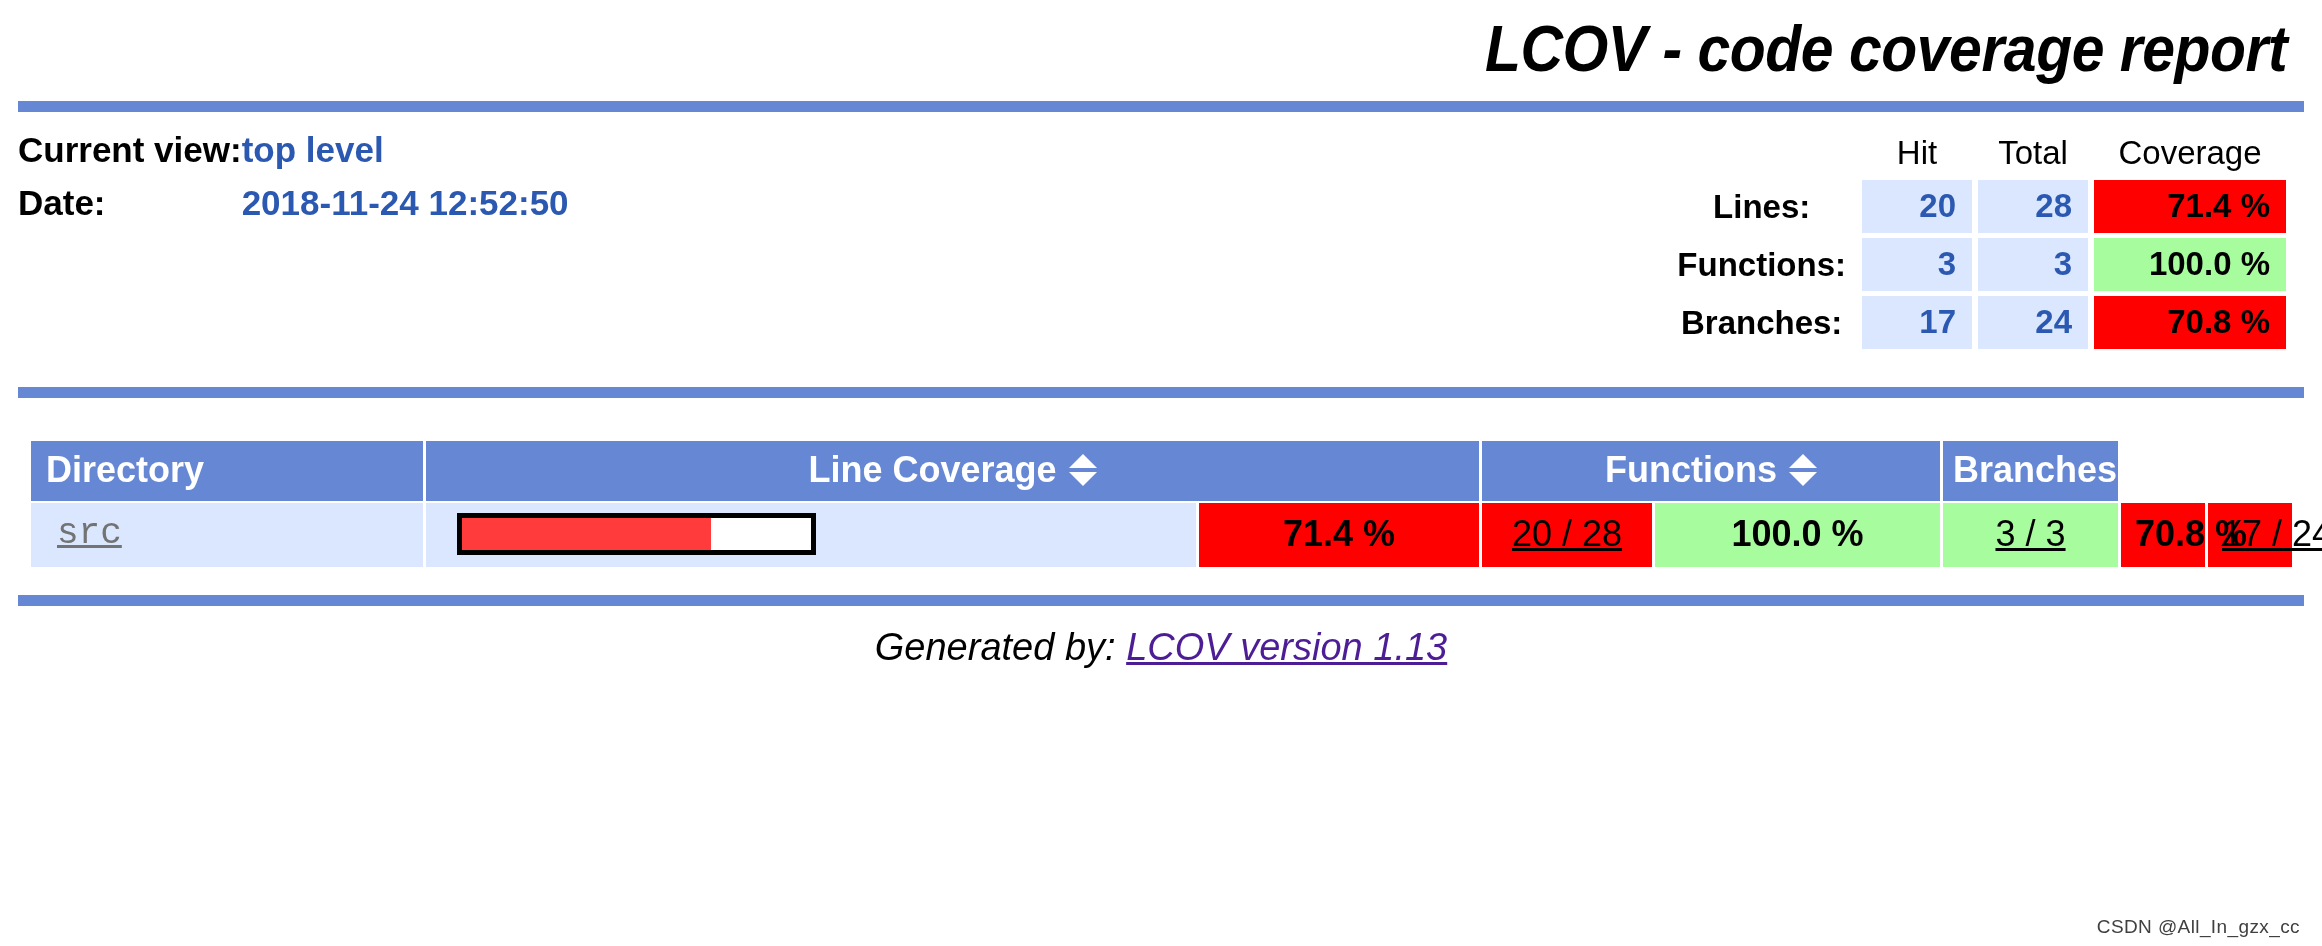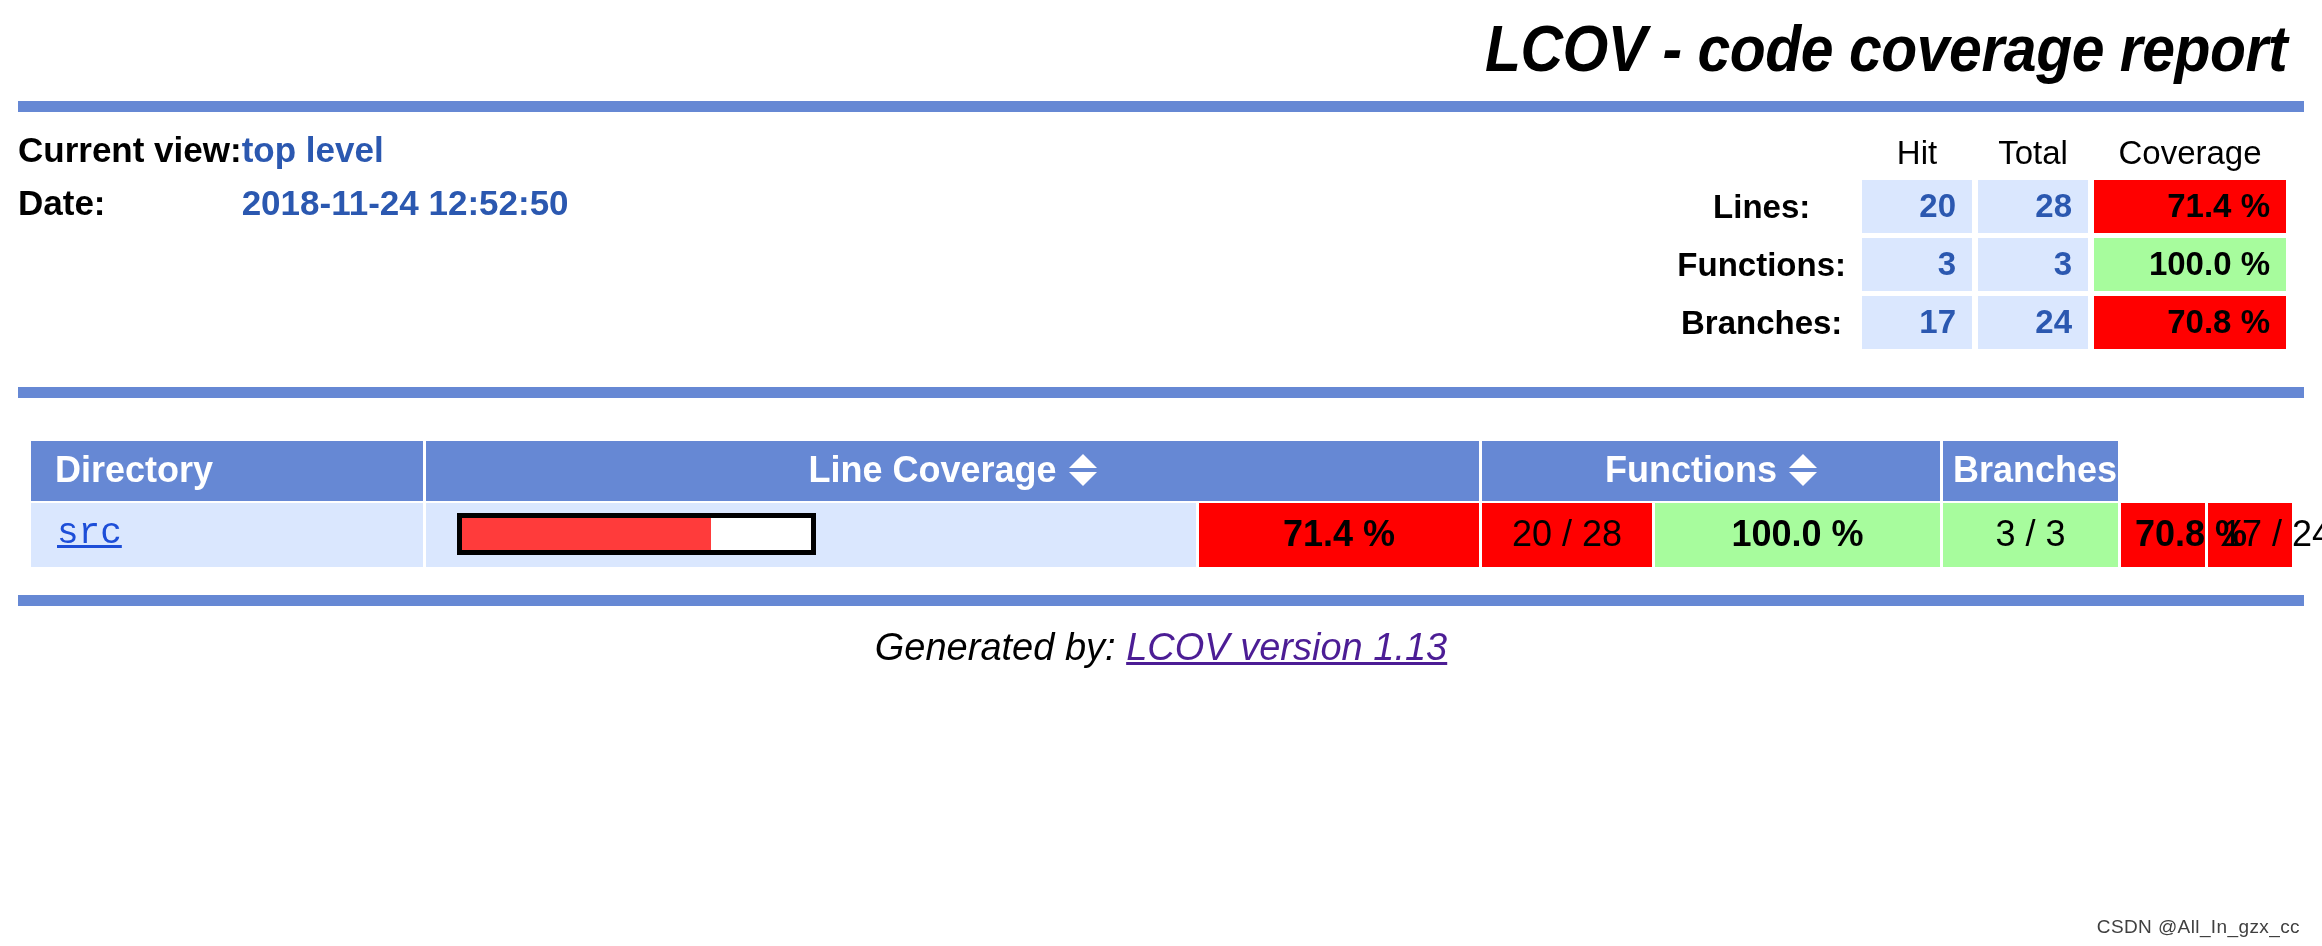--- a/index.html
+++ b/index.html
@@ -144,21 +144,21 @@
   }
   td.tableHead {
     background: #6688d4;
     color: #ffffff;
     font-weight: bold;
     text-align: center;
     font-size: 40px;
     padding: 9px 10px 11px 10px;
     vertical-align: middle;
   }
-  td.tableHead.left { text-align: left; padding-left: 24px; }
+  td.tableHead.left { text-align: left; padding-left: 15px; }
 
   .sortspan {
     display: inline-flex;
     flex-direction: column;
     align-items: center;
     justify-content: center;
     vertical-align: middle;
     margin-left: 12px;
     position: relative;
     top: -2px;
@@ -172,21 +172,21 @@
   .sort-down { border-top: 14px solid #ffffff; }
 
   td.coverFile {
     background: #dae7fe;
     text-align: left;
     padding: 10px 10px 12px 26px;
     font-family: "Liberation Mono", monospace;
     font-size: 32px;
   }
   td.coverFile a {
-    color: #1d4ed8;
+    color: #737373;
     text-decoration: underline;
     font-family: "Liberation Mono", monospace;
     text-align: right;
   }
   td.coverBar {
     background: #dae7fe;
     text-align: left;
     padding: 10px 0 12px 0;
     vertical-align: middle;
   }
@@ -209,21 +209,21 @@
     text-align: center;
     padding: 10px 14px 12px 14px;
   }
   td.coverPerHi, td.coverNumHi {
     background: #a7fc9d;
     color: #000000;
     text-align: center;
     padding: 10px 14px 12px 14px;
   }
   td.coverPerLo, td.coverPerHi { font-weight: bold; }
-  td.coverNumLo, td.coverNumHi { font-weight: normal; }
+  td.coverNumLo, td.coverNumHi { font-weight: normal; text-decoration: underline; }
 
   
   .footer {
     text-align: center;
     padding-top: 20px;
     font-size: 38px;
     font-style: italic;
     font-weight: normal;
     white-space: nowrap;
   }

